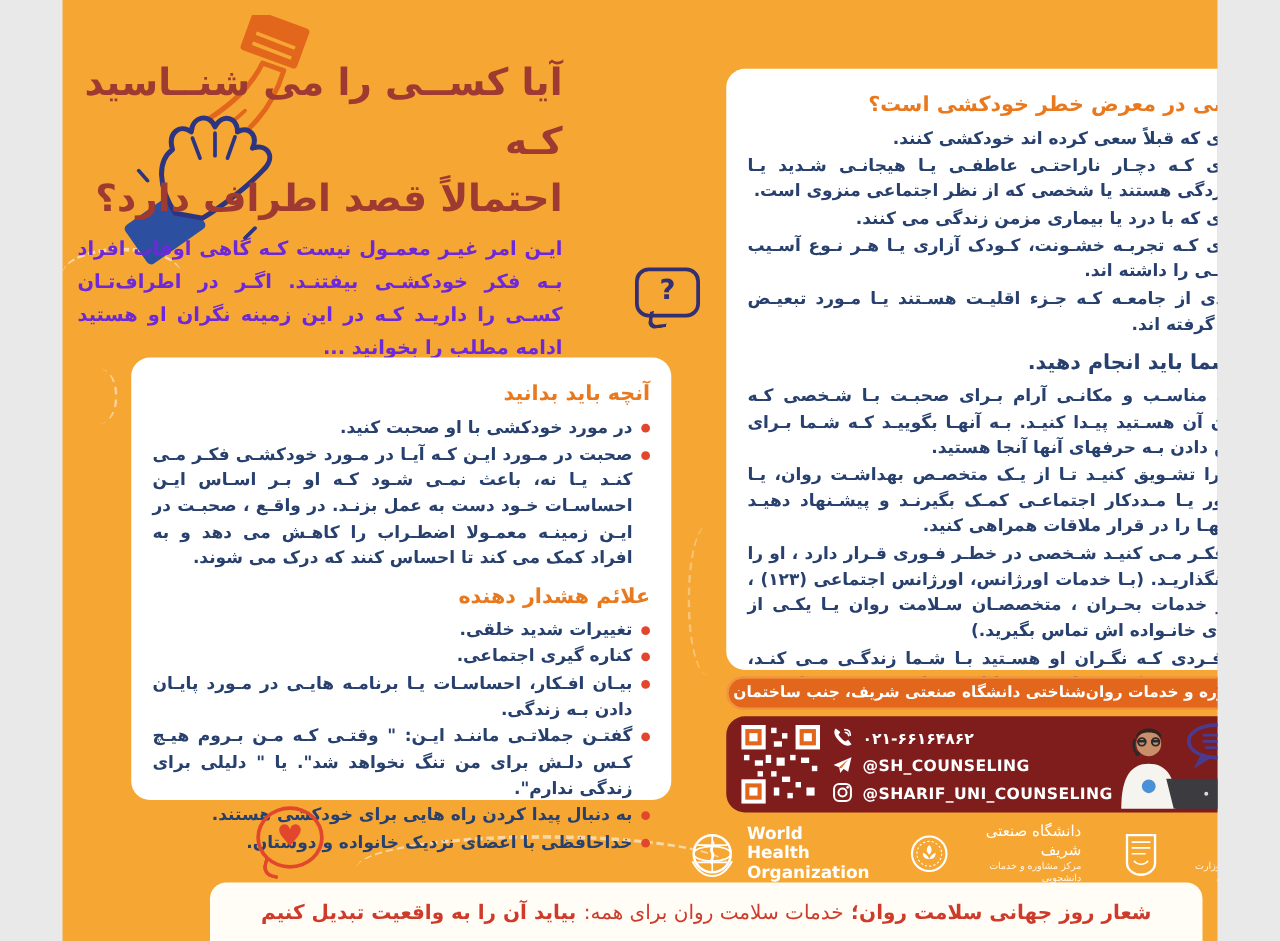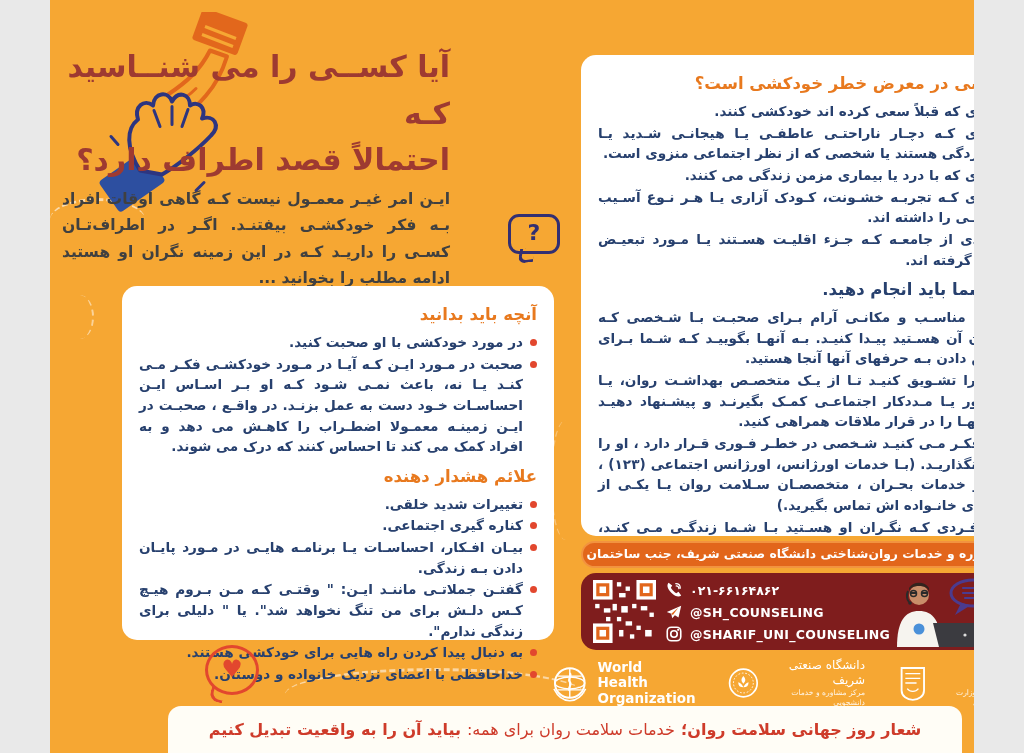--- a/index.html
+++ b/index.html
@@ -17,39 +17,39 @@
   .dash5{top:420px;left:500px;width:30px;height:120px;border-left:2px dashed rgba(255,255,255,.35);border-radius:50%;}
   
   .hands{position:absolute;top:12px;left:28px;width:210px;height:205px;}
   
   .title{
     position:absolute;top:44px;right:524px;width:400px;text-align:right;
     color:#9E3A31;font-weight:bold;font-size:30px;line-height:1.55;
   }
   .intro{
     position:absolute;top:186px;right:524px;width:388px;margin:0;
-    color:#404040;font-weight:bold;font-size:15.5px;line-height:1.7;text-align:justify;
+    color:#6d28d9;font-weight:bold;font-size:15.5px;line-height:1.7;text-align:justify;
   }
   .qbubble{
     position:absolute;top:214px;left:458px;width:46px;height:34px;
     border:3.5px solid #332F72;border-radius:11px;background:transparent;
     color:#332F72;font-weight:bold;font-size:22px;text-align:center;line-height:32px;
   }
   .qbubble::after{
     content:"";position:absolute;left:8px;bottom:-12px;width:12px;height:12px;
     border-left:3.5px solid #332F72;border-bottom:3.5px solid #332F72;
     transform:skewX(-18deg) rotate(-8deg);border-bottom-left-radius:8px;
   }
   
   .card{
     position:absolute;background:#FFFFFF;border-radius:15px;box-sizing:border-box;
     padding:13px 17px;color:#27406E;
   }
   .card-right{top:55px;left:531px;width:461px;height:481px;}
-  .card-left{top:286px;left:72px;width:432px;height:354px;}
+  .card-left{top:286px;left:55px;width:432px;height:354px;}
   .card h2{margin:4px 0 5px;font-size:16.5px;line-height:1.45;}
   .h-orange{color:#E8791E;}
   .h-navy{color:#27406E;}
   .blist{list-style:none;margin:0 0 8px;padding:0;font-size:13.6px;font-weight:600;line-height:1.52;text-align:justify;}
   .blist li{position:relative;padding-right:14px;margin:1px 0;}
   .blist li::before{
     content:"";position:absolute;right:0;top:7px;width:7px;height:7px;border-radius:50%;background:#E2472E;
   }
   
   .pill{

